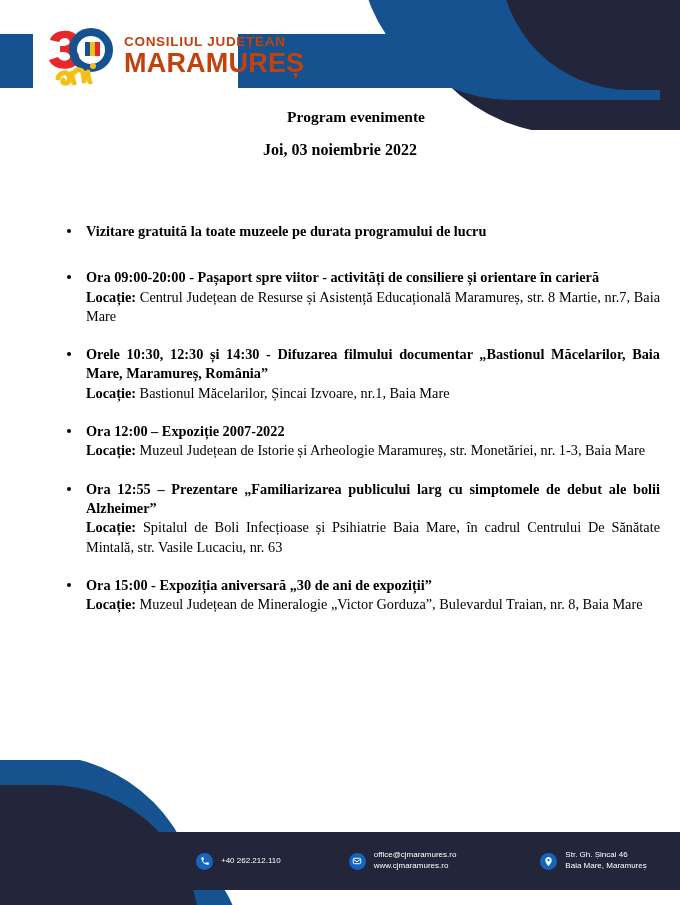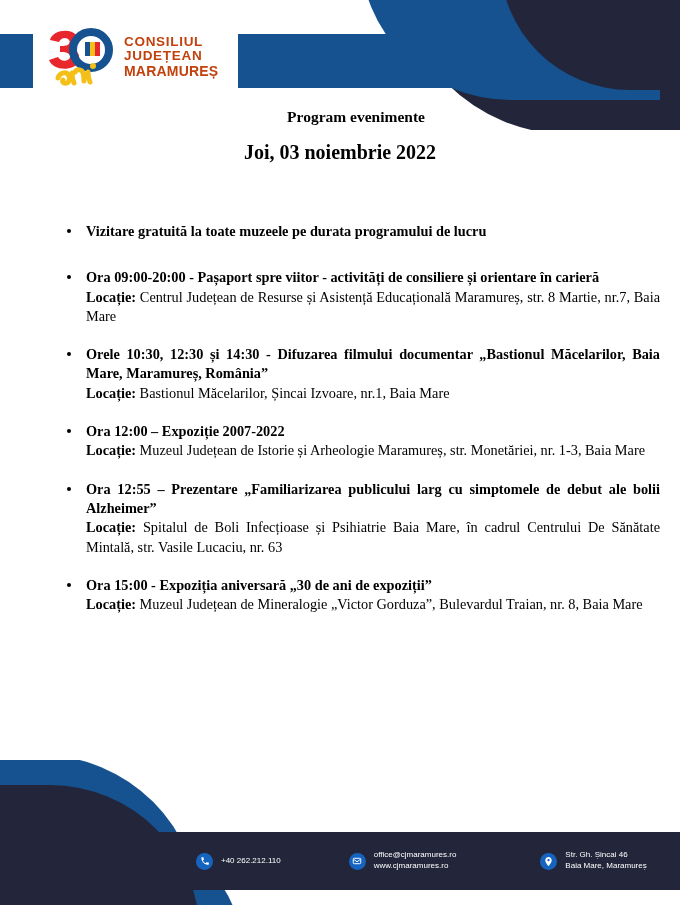--- a/index.html
+++ b/index.html
@@ -87,37 +87,37 @@
   .logo-text {
     position: absolute;
     top: 7px; left: 80px;
     font-family: "Liberation Sans", sans-serif;
     font-weight: bold;
     color: #c2410c;
     line-height: 1.02;
     letter-spacing: 0.2px;
   }
   .logo-text .l1 { font-size: 13.5px; letter-spacing: 0.7px; display: block; }
-  .logo-text .l2 { font-size: 14px; letter-spacing: 0.2px; display: block; margin-top: 1px; }
+  .logo-text .l2 { font-size: 27px; letter-spacing: 0.2px; display: block; margin-top: 1px; }
 
   
   .doc-title {
     position: absolute;
     top: 108px; left: 16px;
     width: 680px;
     text-align: center;
     font-size: 15.5px;
     font-weight: bold;
   }
   .doc-subtitle {
     position: absolute;
     top: 141px; left: 0;
     width: 680px;
     text-align: center;
-    font-size: 20px;
+    font-size: 16px;
     font-weight: bold;
   }
 
   
   .content {
     position: absolute;
     top: 222px; left: 60px;
     width: 600px;
   }
   .event {

